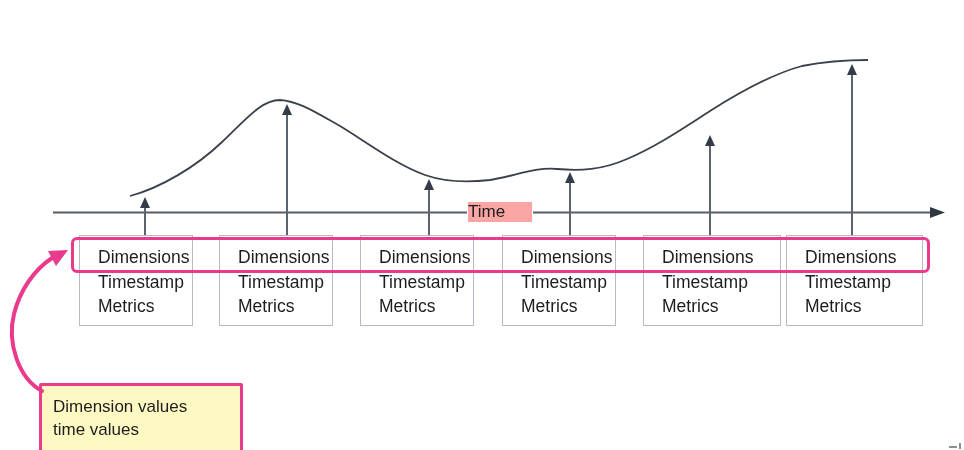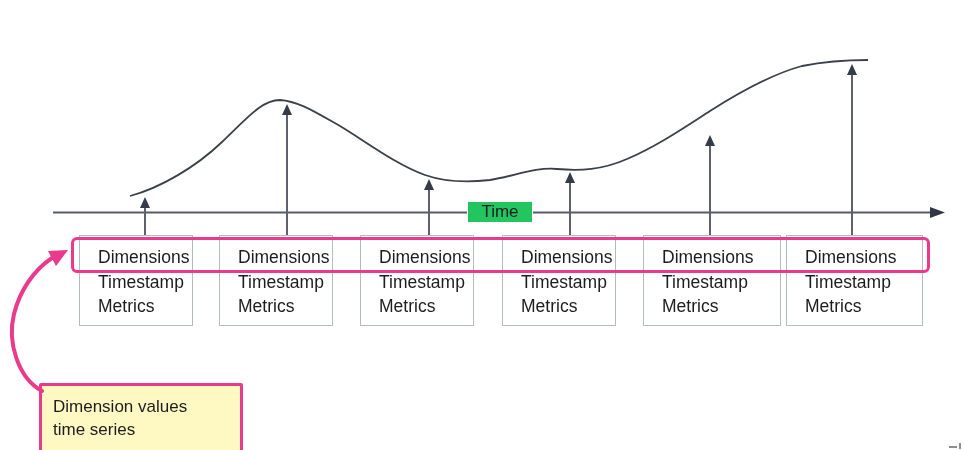--- a/index.html
+++ b/index.html
@@ -7,22 +7,22 @@
     position:relative;
     width:964px;height:450px;
     background:#ffffff;
     overflow:hidden;
     font-family:"Liberation Sans","DejaVu Sans",sans-serif;
     color:#1d1d1f;
   }
   .diagram-svg{position:absolute;left:0;top:0;z-index:1;}
   .time-label{
     position:absolute;left:468px;top:202px;width:64px;
-    text-align:center;font-size:17px;color:#1d1d1f;z-index:2;
-    background:#22c55e;
+    font-size:17px;color:#1d1d1f;z-index:2;
+    background:#fca5a5;
   }
   .card{
     position:absolute;top:235px;height:91px;
     background:#ffffff;
     border:1.5px solid #b6bac2;
     box-sizing:border-box;
     padding:9px 0 0 18px;
     font-size:17.5px;line-height:24.5px;
     z-index:2;
   }
@@ -120,21 +120,21 @@
 
   <div class="pink-highlight"></div>
 
   <svg class="swoosh-svg" width="120" height="450" viewBox="0 0 120 450">
     <path d="M 42 391 C 18 378, 7 342, 14 314 C 20 290, 34 270, 52 258" fill="none" stroke="#ea3a8c" stroke-width="4" stroke-linecap="round"></path>
     <polygon points="68,250 56,266 48,251" fill="#ea3a8c"></polygon>
   </svg>
 
   <div class="callout">
     <div>Dimension values</div>
-    <div>time series</div>
+    <div>time values</div>
   </div>
 
   <svg class="corner-artifact" width="16" height="8" viewBox="0 0 16 8">
     <rect x="1" y="4" width="8" height="2" fill="#8a8f96"></rect>
     <rect x="11" y="1" width="2" height="6" fill="#8a8f96"></rect>
   </svg>
 
 </div>
 
 </body></html>

